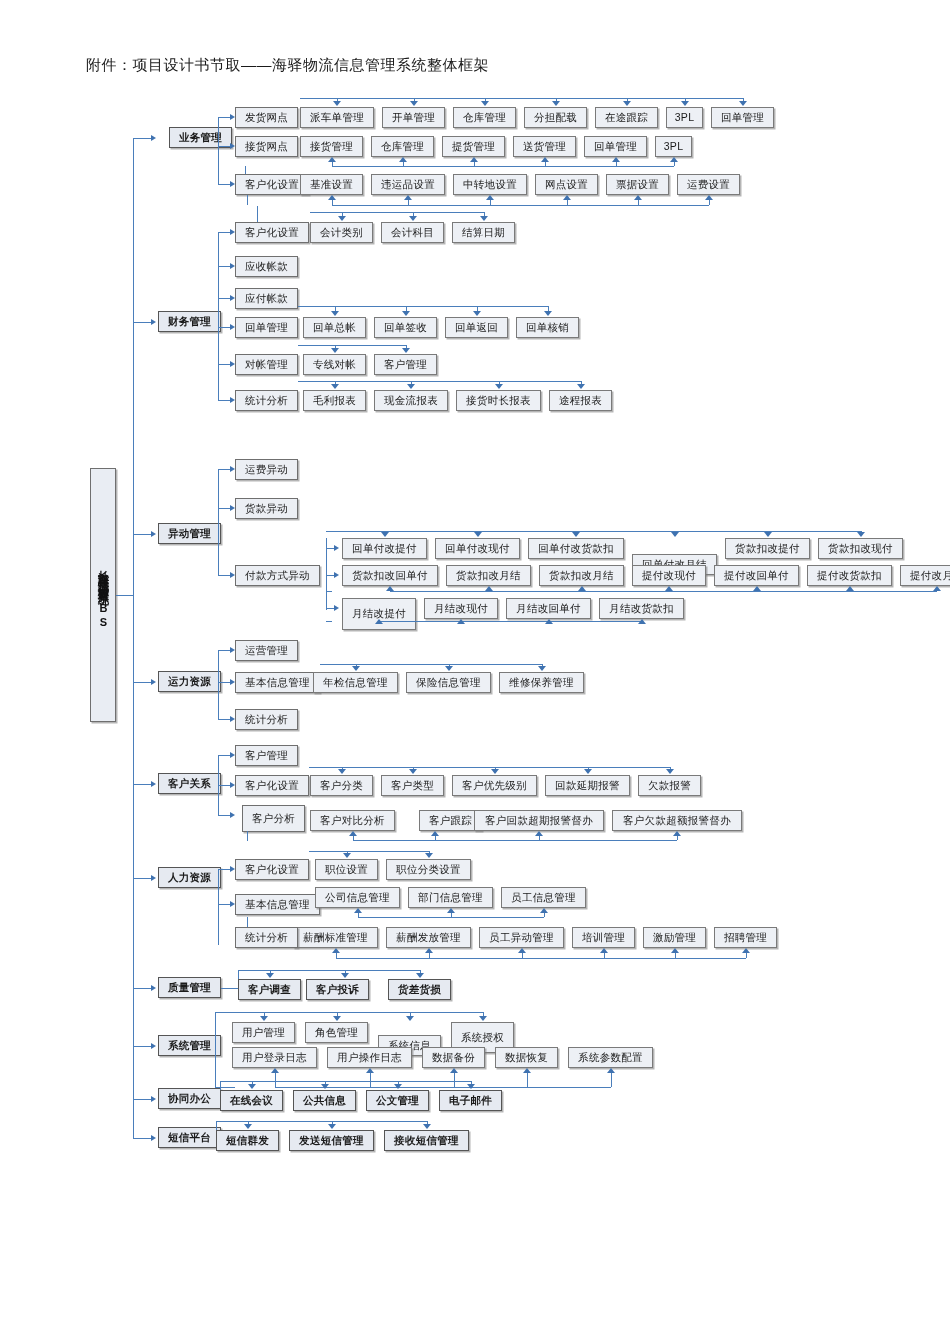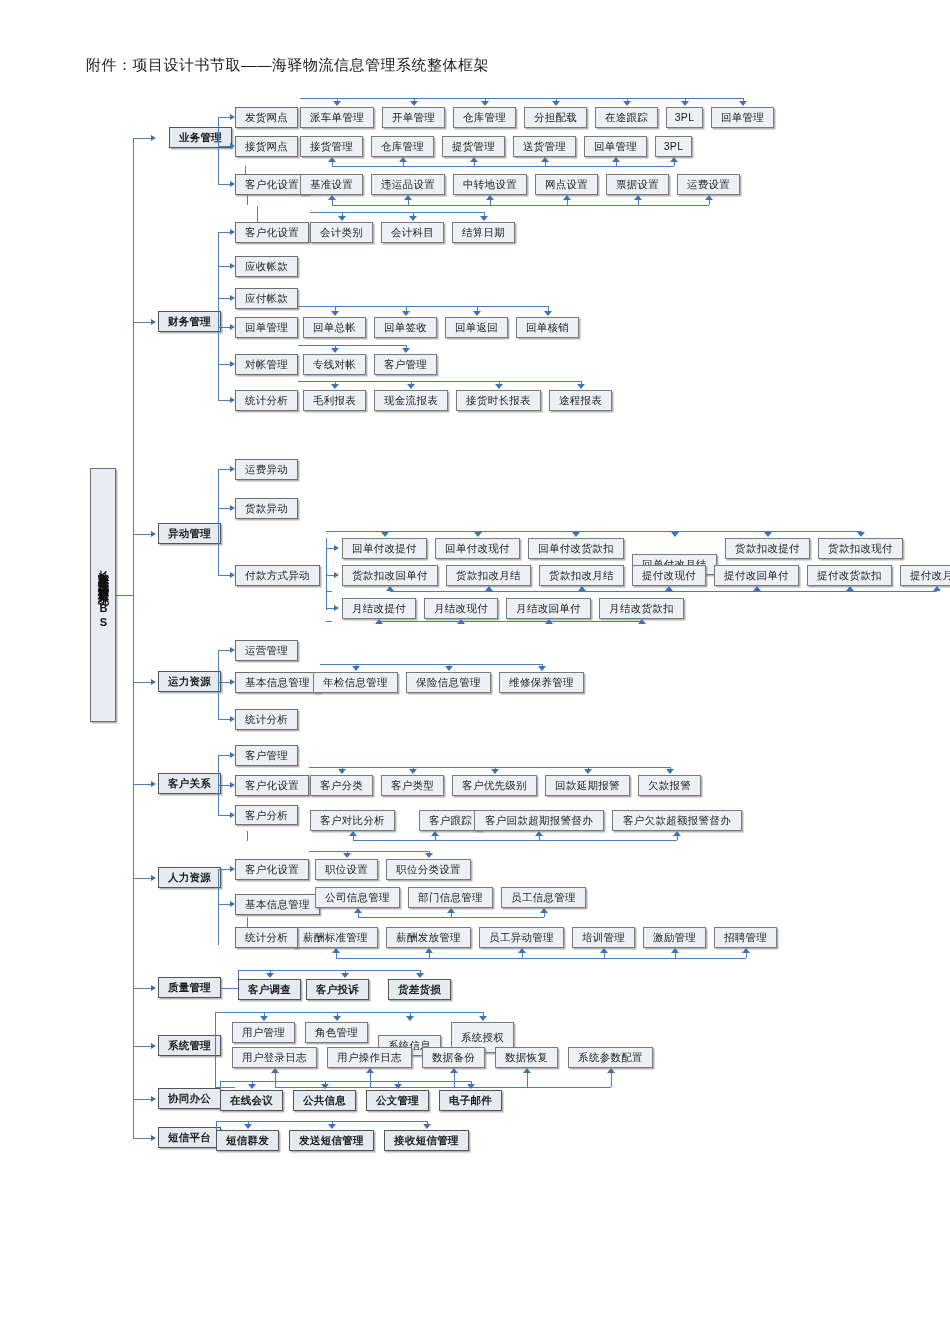--- a/index.html
+++ b/index.html
@@ -419,21 +419,21 @@
     <div class="ln lnv" style="left: 581.5px; top: 591px; height: 0px;"></div>
     <div class="arr-u" style="left: 577.5px; top: 586px;"></div>
     <div class="ln lnv" style="left: 669px; top: 591px; height: 0px;"></div>
     <div class="arr-u" style="left: 665px; top: 586px;"></div>
     <div class="ln lnv" style="left: 756.5px; top: 591px; height: 0px;"></div>
     <div class="arr-u" style="left: 752.5px; top: 586px;"></div>
     <div class="ln lnv" style="left: 849.5px; top: 591px; height: 0px;"></div>
     <div class="arr-u" style="left: 845.5px; top: 586px;"></div>
     <div class="ln lnv" style="left: 937px; top: 591px; height: 0px;"></div>
     <div class="arr-u" style="left: 933px; top: 586px;"></div>
-    <div class="node lvl3" style="left: 342px; top: 598px; width: 74px; height: 21px;">
+    <div class="node lvl3" style="left: 342px; top: 598px; width: 74px; height: 32px; font-family: Liberation Mono, monospace;">
       <span>月结改提付</span>
     </div>
     <div class="node lvl3" style="left: 424px; top: 598px; width: 74px; height: 21px;">
       <span>月结改现付</span>
     </div>
     <div class="node lvl3" style="left: 506px; top: 598px; width: 85px; height: 21px;">
       <span>月结改回单付</span>
     </div>
     <div class="node lvl3" style="left: 599px; top: 598px; width: 85px; height: 21px;">
       <span>月结改货款扣</span>
@@ -489,21 +489,21 @@
     <div class="ln lnh" style="left: 218px; top: 785px; width: 12px;"></div>
     <div class="arr-r" style="left: 230px; top: 781.5px;"></div>
     <div class="ln lnh" style="left: 218px; top: 815px; width: 12px;"></div>
     <div class="arr-r" style="left: 230px; top: 811.5px;"></div>
     <div class="node lvl2" style="left: 235px; top: 745px; width: 63px; height: 21px;">
       <span>客户管理</span>
     </div>
     <div class="node lvl2" style="left: 235px; top: 775px; width: 74px; height: 21px;">
       <span>客户化设置</span>
     </div>
-    <div class="node lvl2" style="left: 235px; top: 805px; width: 63px; height: 20px;">
+    <div class="node lvl2" style="left: 242px; top: 805px; width: 63px; height: 27px;">
       <span>客户分析</span>
     </div>
     <div class="node lvl3" style="left: 310px; top: 775px; width: 63px; height: 21px;">
       <span>客户分类</span>
     </div>
     <div class="node lvl3" style="left: 381px; top: 775px; width: 63px; height: 21px;">
       <span>客户类型</span>
     </div>
     <div class="node lvl3" style="left: 452px; top: 775px; width: 85px; height: 21px;">
       <span>客户优先级别</span>

